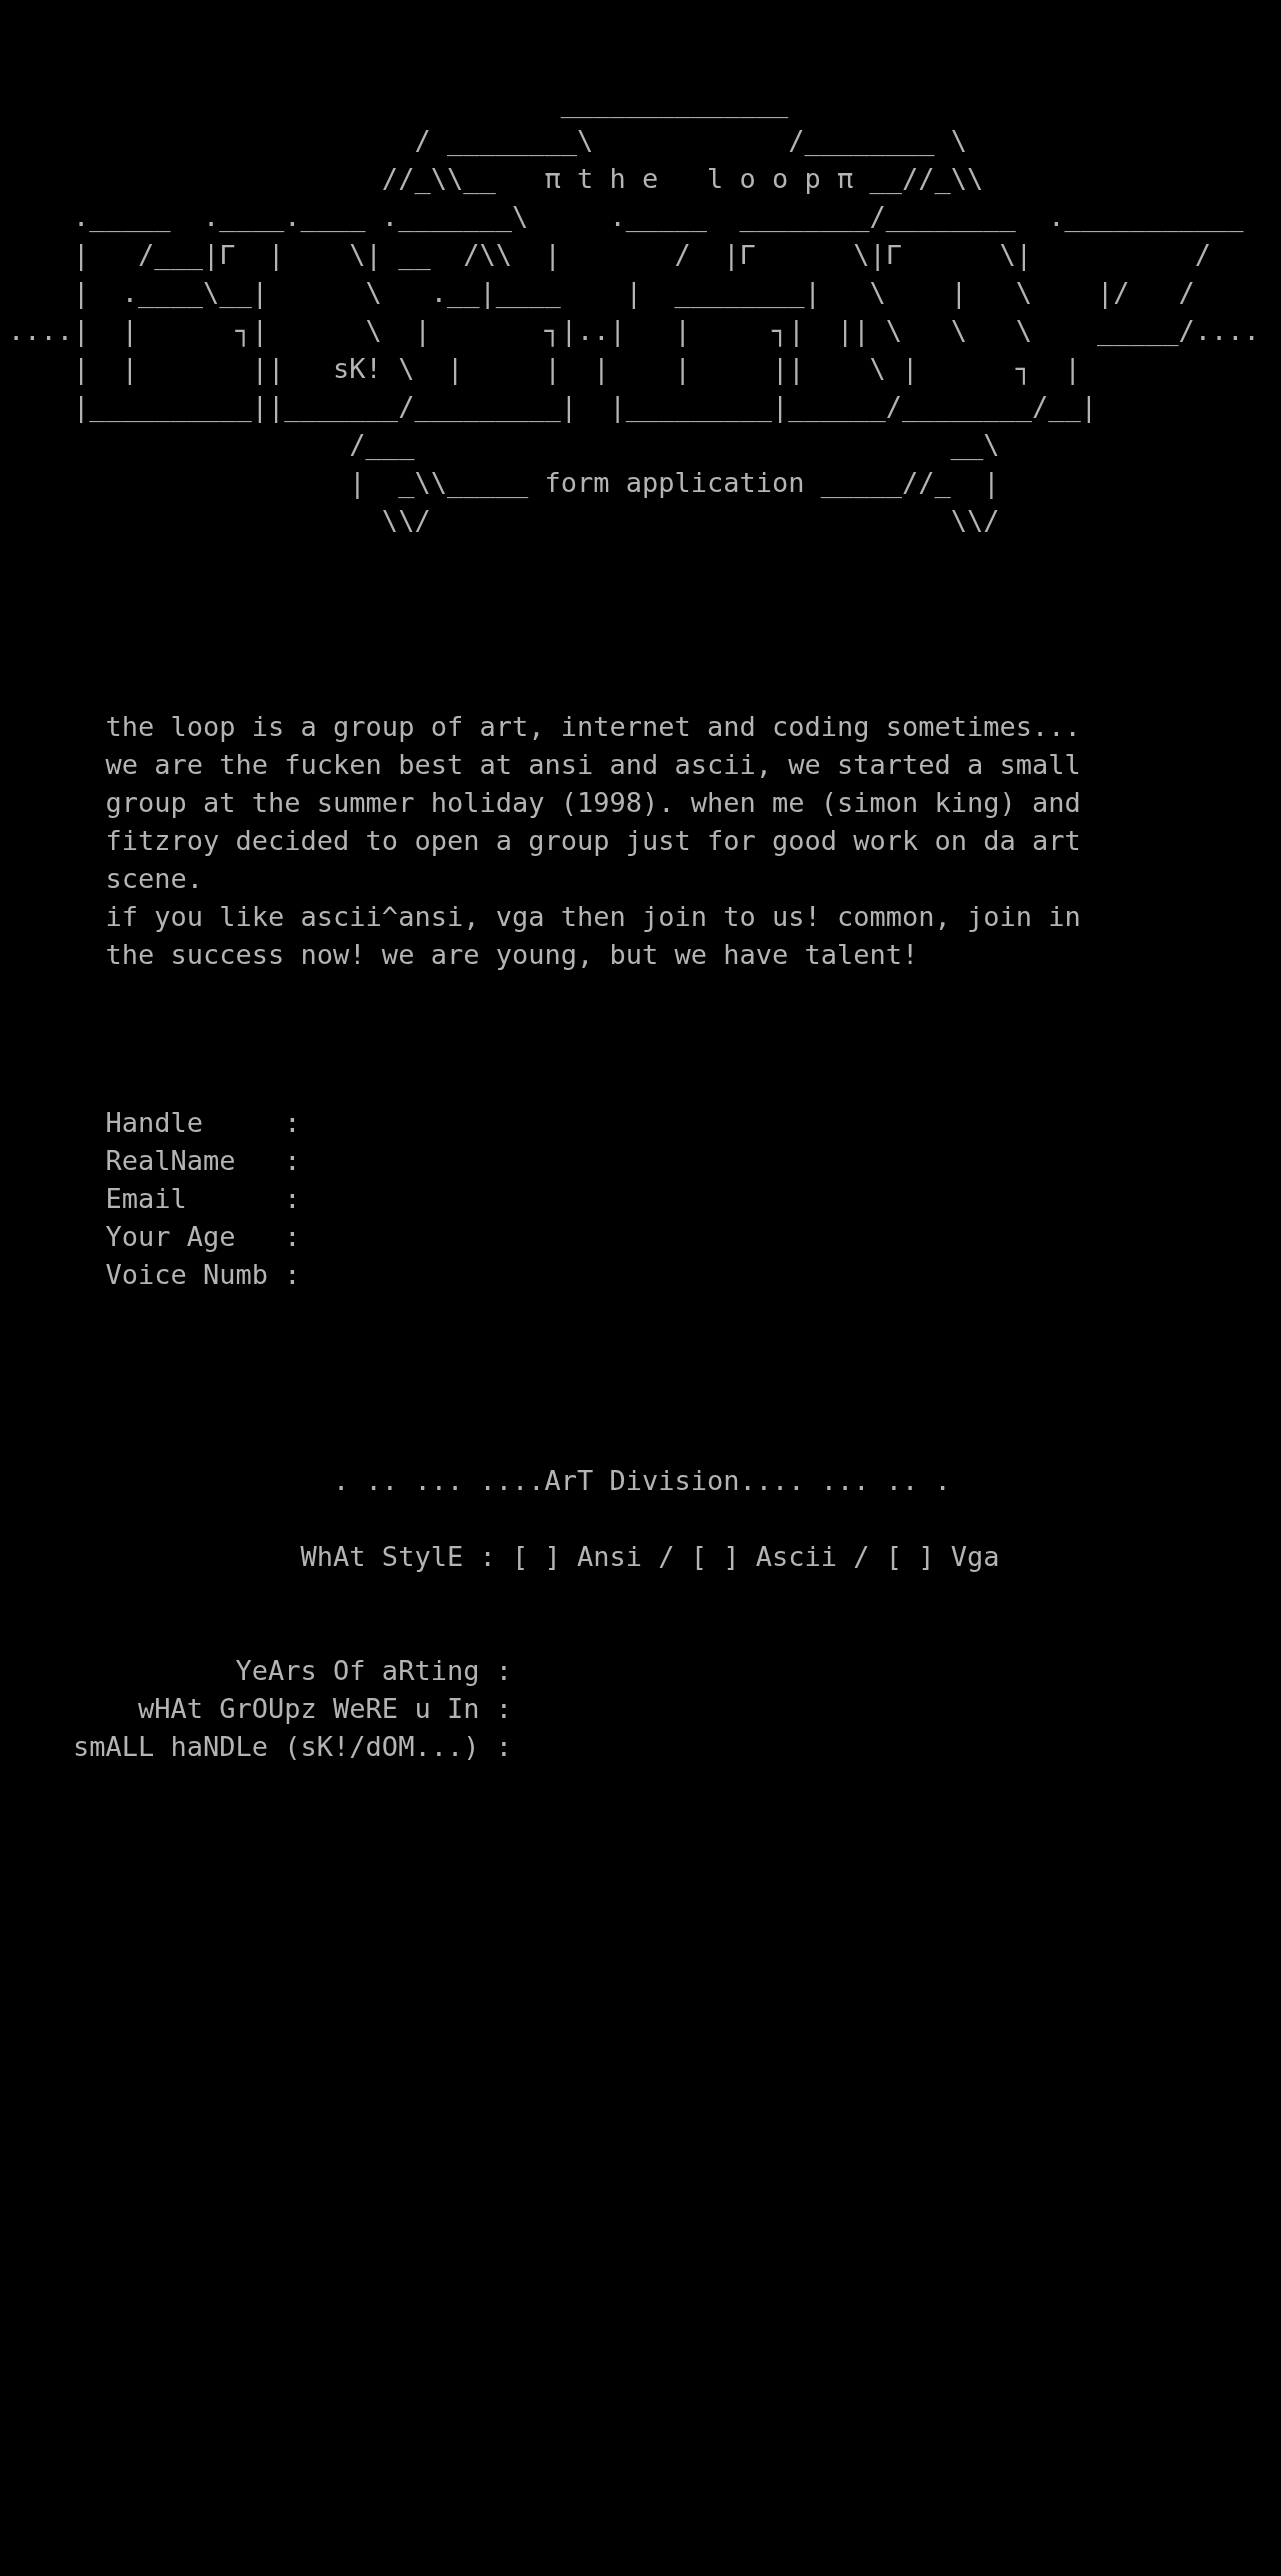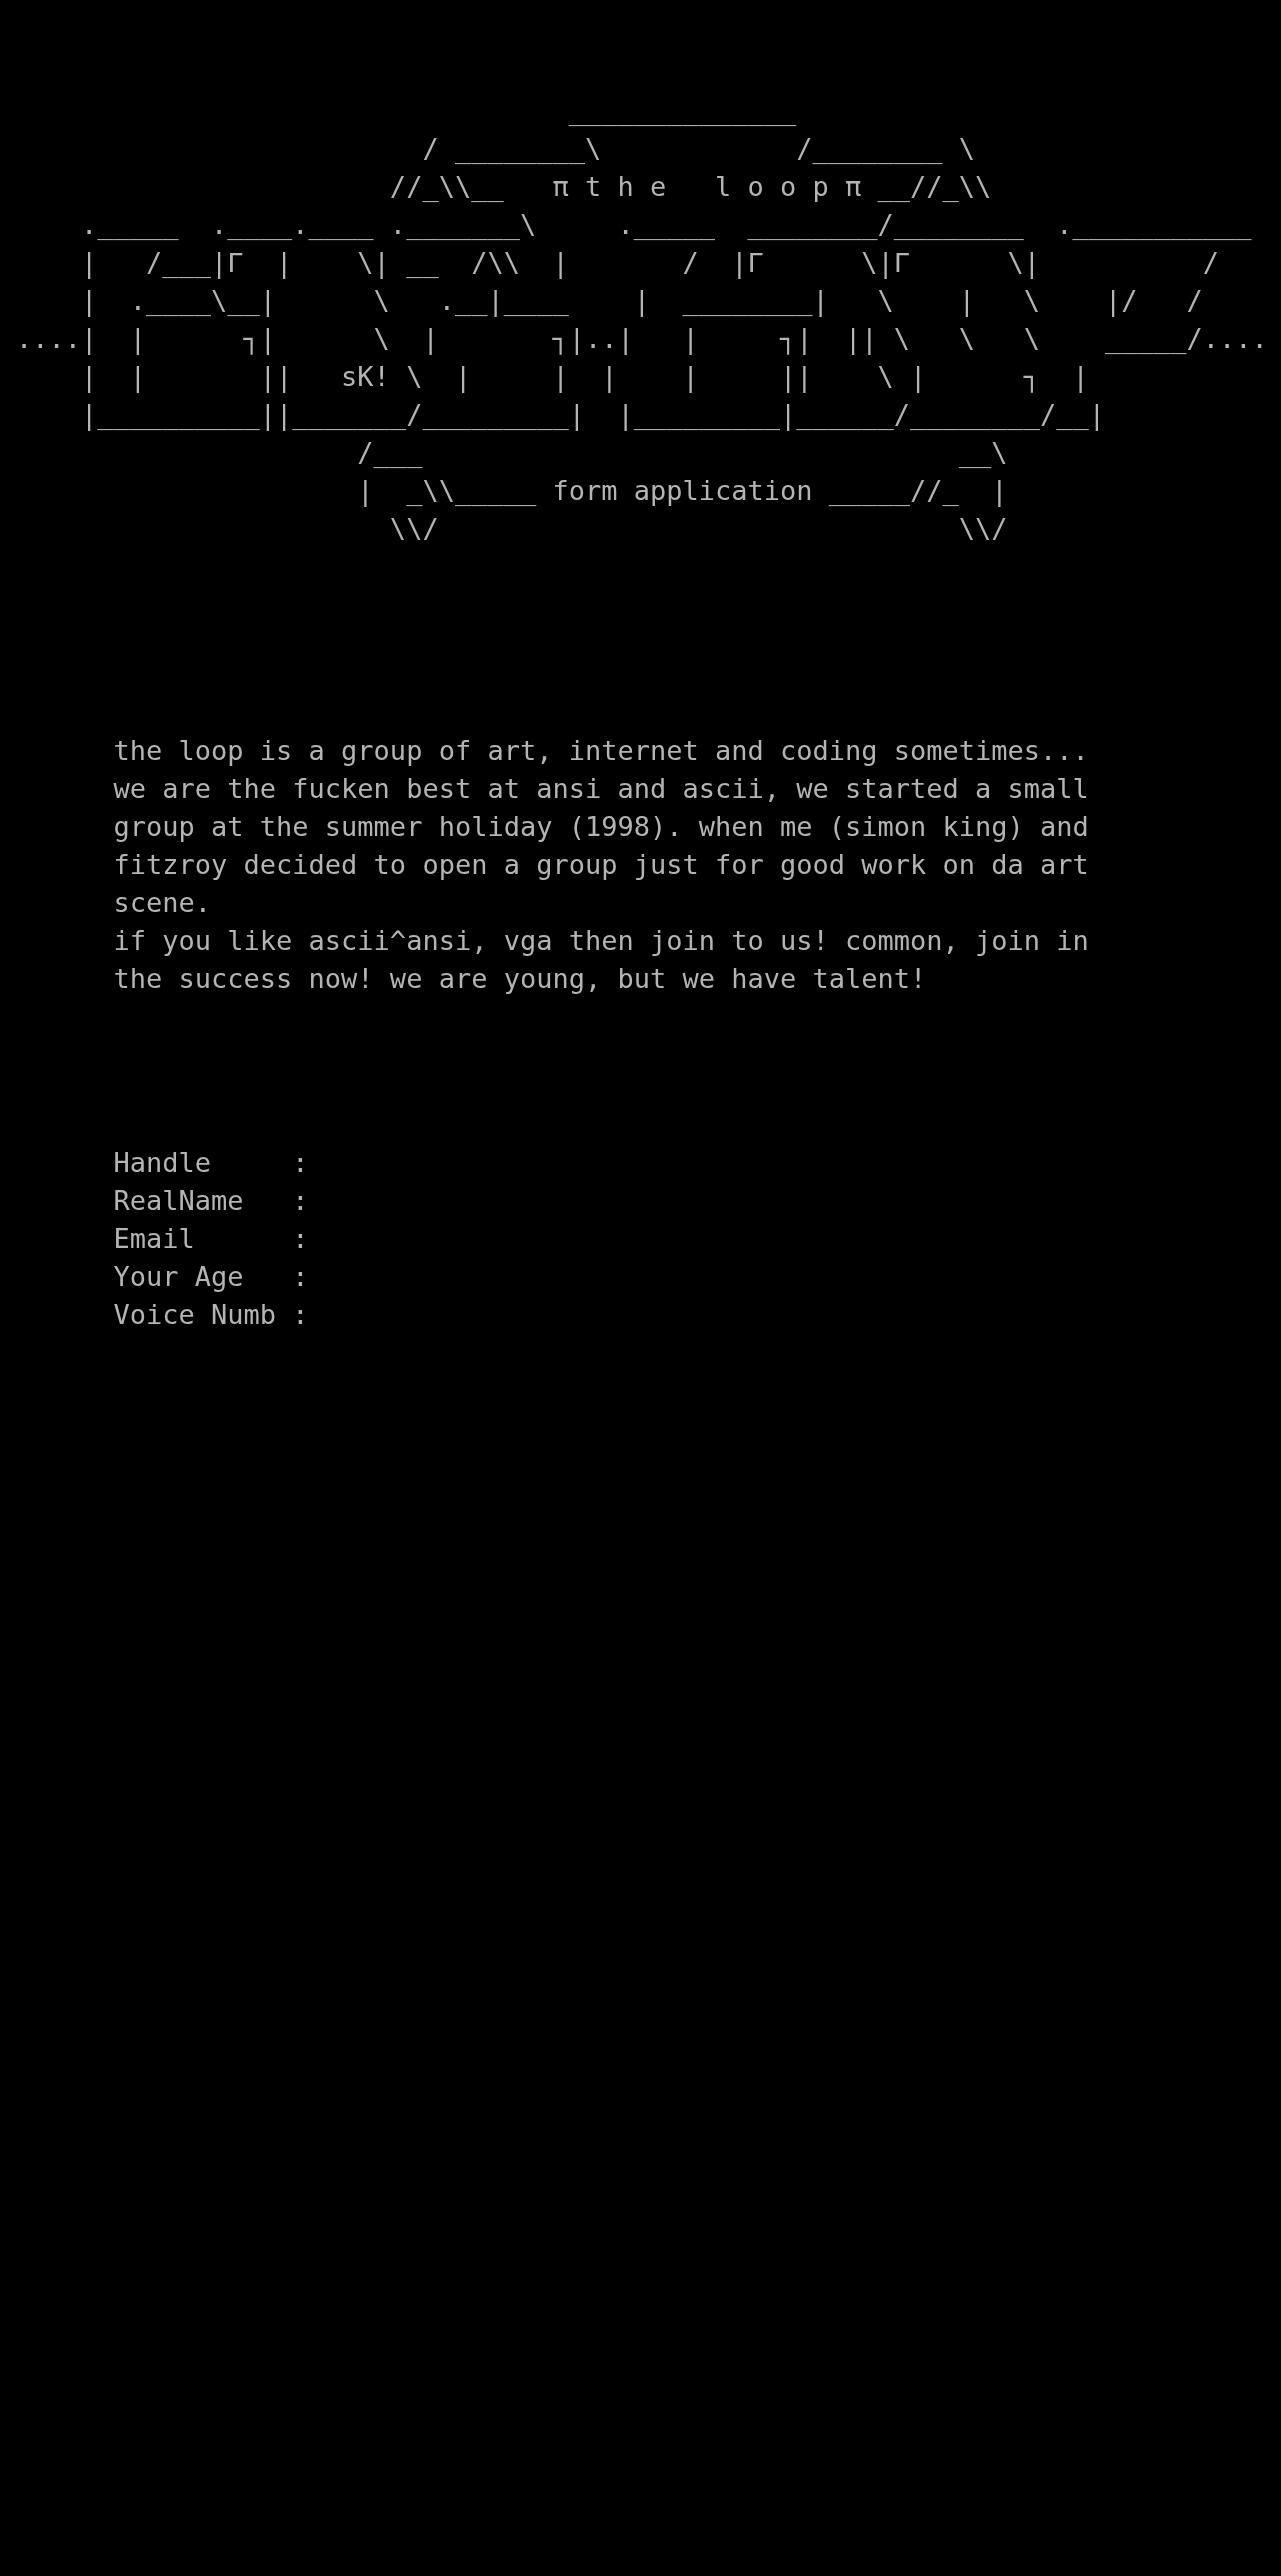--- a/index.html
+++ b/index.html
@@ -19,21 +19,21 @@
     width: 1282px;
     height: 2576px;
     background: #000000;
     color: #b4b4b4;
     font-family: "DejaVu Sans Mono", monospace;
     font-size: 27px;
     line-height: 38px;
     white-space: pre;
   }
   .term pre {
-    margin: 16px;
+    margin: 8px;
     font: inherit;
     white-space: pre;
   }
 </style>
 </head>
 <body>
 
 <main class="term">
   <pre>                                  ______________
                          / ________\            /________ \
@@ -60,18 +60,28 @@
 
 </pre>
   <pre>      Handle     :
       RealName   :
       Email      :
       Your Age   :
       Voice Numb :
 
 
 </pre>
+  <pre>                    . .. ... ....ArT Division.... ... .. .
+
+                  WhAt StylE : [ ] Ansi / [ ] Ascii / [ ] Vga
+
+
+              YeArs Of aRting :
+        wHAt GrOUpz WeRE u In :
+    smALL haNDLe (sK!/dOM...) :
+
+</pre>
   
   
   
   
 </main>
 
 
 </body></html>

